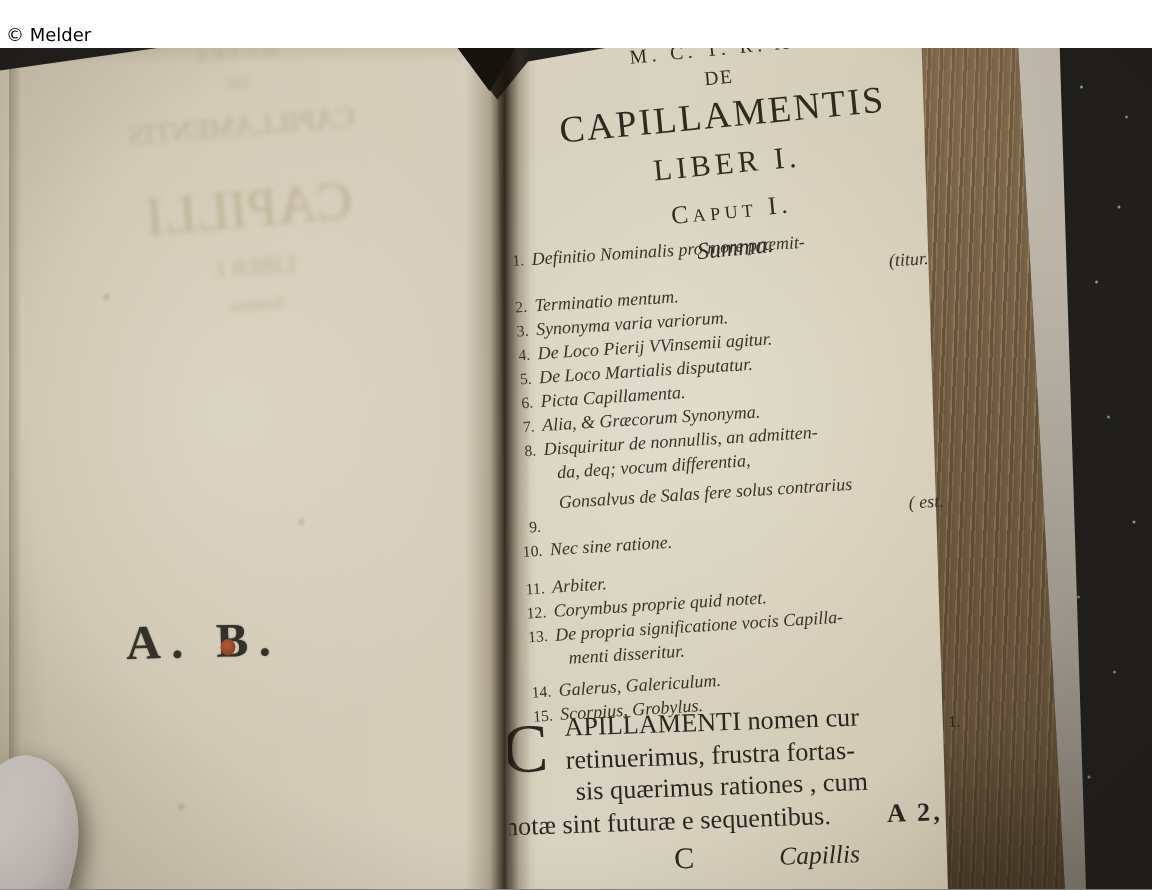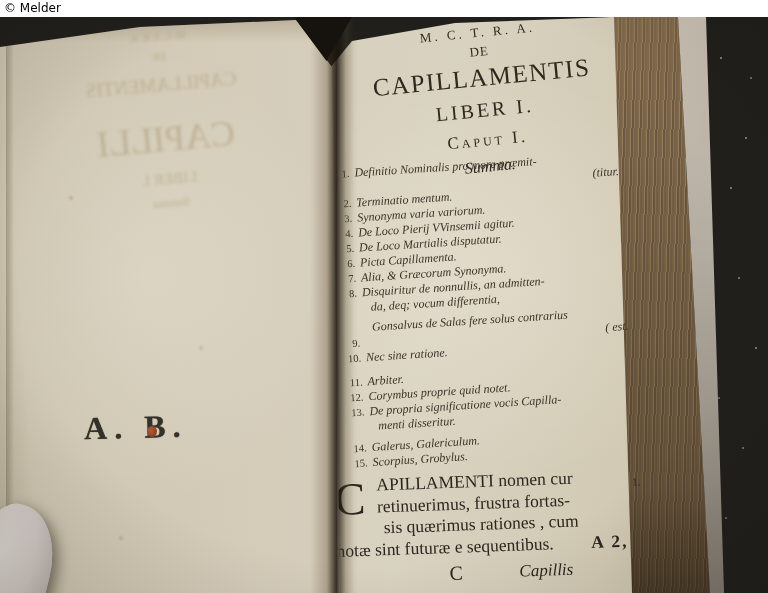--- a/index.html
+++ b/index.html
@@ -1,19 +1,19 @@
 <!DOCTYPE html>
 <html><head>
 <meta charset="utf-8">
 <style>
   html,body{margin:0;padding:0;background:#888;}
   .stage{position:relative;width:768px;height:593px;overflow:hidden;background:#fff;
          font-family:"Liberation Serif","DejaVu Serif",serif;}
   
-  .wm-bar{position:absolute;left:0;top:0;width:768px;height:17px;background:#ffffff;z-index:20;}
+  .wm-bar{position:absolute;left:0;top:15px;width:768px;height:17px;background:#ffffff;z-index:20;}
   .wm-bar span{position:absolute;left:4px;top:1px;font-family:"DejaVu Sans","Liberation Sans",sans-serif;
                font-size:12px;color:#000;letter-spacing:0px;}
   
   .photo{position:absolute;left:0;top:17px;width:768px;height:576px;overflow:hidden;
          background:#201f1b;}
   .bg-speckles{position:absolute;left:700px;top:0;width:2px;height:2px;border-radius:50%;
     background:rgba(255,255,255,.8);z-index:1;
     box-shadow:20px 40px 0 rgba(255,255,255,.55), 45px 120px 0 rgba(255,255,255,.5),
       10px 200px 0 rgba(255,255,255,.6), 38px 260px 0 rgba(255,255,255,.45),
       55px 330px 0 rgba(255,255,255,.5), 18px 380px 0 rgba(255,255,255,.4),

